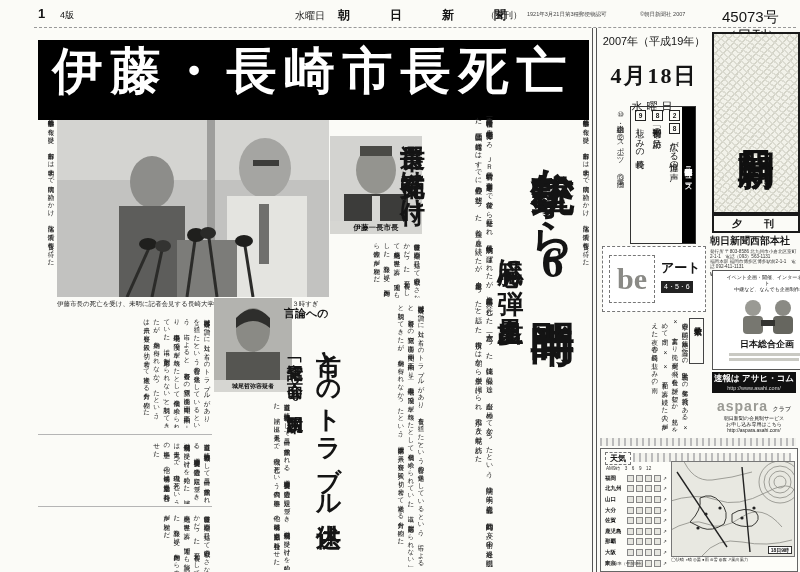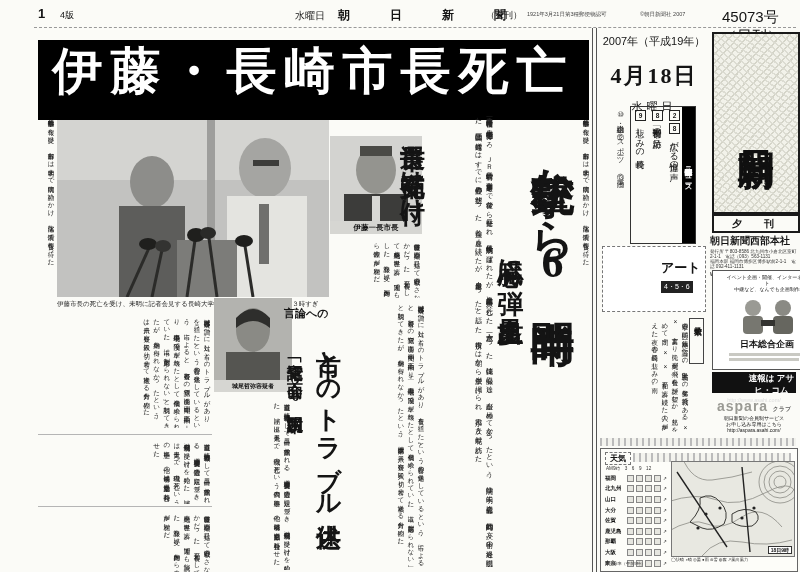--- a/index.html
+++ b/index.html
@@ -133,20 +133,21 @@
       <span class="pnum">8</span><span>「平和市長」の足跡</span>
     </div>
     <div class="v" style="width:17px;font-size:9px;line-height:17px;padding-top:2px;">
       <span class="pnum">9</span><span>悲しみの長崎</span>
     </div>
   </div>
 
   <div class="abs v" style="left:604px;top:110px;width:22px;height:132px;font-size:7.5px;line-height:11px;color:#333;">⑩総合・小説　⑫スポーツ　⑬漫画</div>
 
   <div class="abs dotted" style="left:602px;top:246px;width:102px;height:64px;background:#fff;">
+    <div class="abs dotted serif" style="left:6px;top:8px;width:44px;height:46px;font-size:30px;font-weight:700;color:#8a8a86;text-align:center;line-height:46px;">be</div>
     <div class="abs" style="left:58px;top:12px;font-size:13px;font-weight:700;">アート</div>
     <div class="abs" style="left:58px;top:34px;background:#222;color:#fff;font-size:7px;padding:1px 3px;">4・5・6</div>
   </div>
 
   <div class="abs" style="left:602px;top:318px;width:102px;height:114px;">
     <div class="v" style="position:absolute;right:0;top:0;height:40px;border:1px solid #444;font-size:8px;font-weight:700;padding:2px 1px;">素粒子</div>
     <div class="bt" style="position:absolute;right:14px;top:0;width:88px;height:114px;">選挙の街頭に銃声一発。言論への、民主主義への卑劣な挑戦である。×　×　言葉より先に弾丸が飛ぶ社会を誰が望むか。怒りを込めて問う。×　×　平和を訴え続けた人の声が消えた夜。春の長崎に悲しみの雨。</div>
   </div>
 
   <div class="abs masthead" style="left:712px;top:32px;width:84px;height:178px;">
@@ -170,21 +171,21 @@
       <circle cx="52" cy="14" r="8" fill="#8a8a84"></circle>
         <rect x="42" y="22" width="20" height="18" rx="4" fill="#66665f"></rect>
       <rect x="30" y="26" width="14" height="6" fill="#333330"></rect>
     </svg>
     <div style="font-size:9px;font-weight:700;">日本総合企画</div>
     <div class="graybar"></div>
     <div class="graybar" style="margin-right:10px;"></div>
   </div>
 
   <div class="abs" style="left:712px;top:372px;width:84px;height:21px;background:#111;color:#fff;text-align:center;">
-    <div style="font-size:8.5px;font-weight:700;padding-top:1px;padding-left:35px;">速報は アサヒ・コム</div>
+    <div style="font-size:8.5px;font-weight:700;padding-top:1px;">速報は アサヒ・コム</div>
     <div style="font-size:5.5px;color:#ddd;">http://www.asahi.com/</div>
   </div>
 
   <div class="abs" style="left:712px;top:397px;width:84px;height:38px;text-align:center;">
     <div>
       <span style="font-size:14px;font-weight:900;color:#9a9a94;letter-spacing:1px;text-align:right;">aspara</span>
       <span style="font-size:6px;">クラブ</span>
     </div>
     <div style="font-size:5px;">朝日新聞の会員制サービス</div>
     <div style="font-size:5px;">お申し込み専用はこちら</div>

